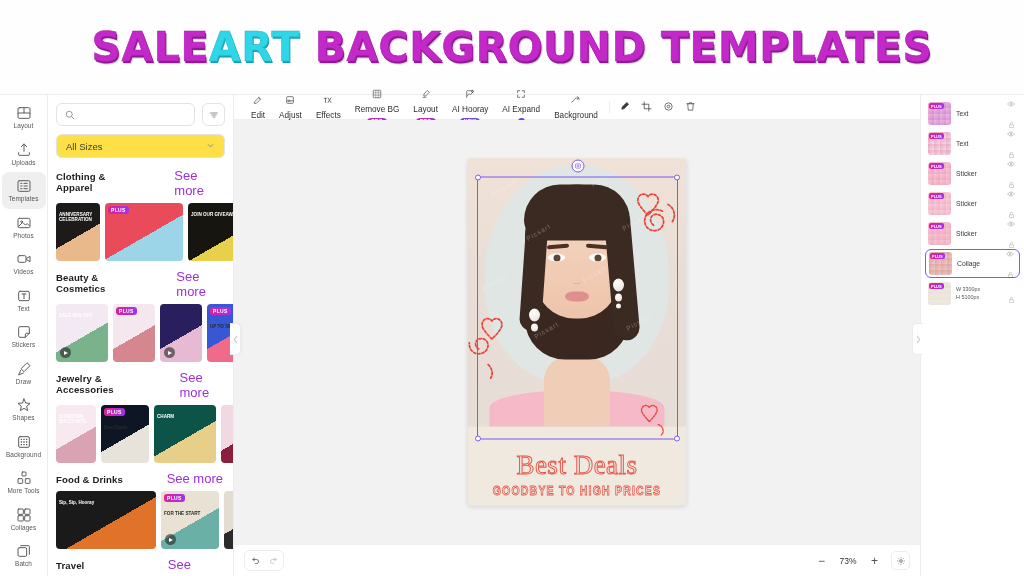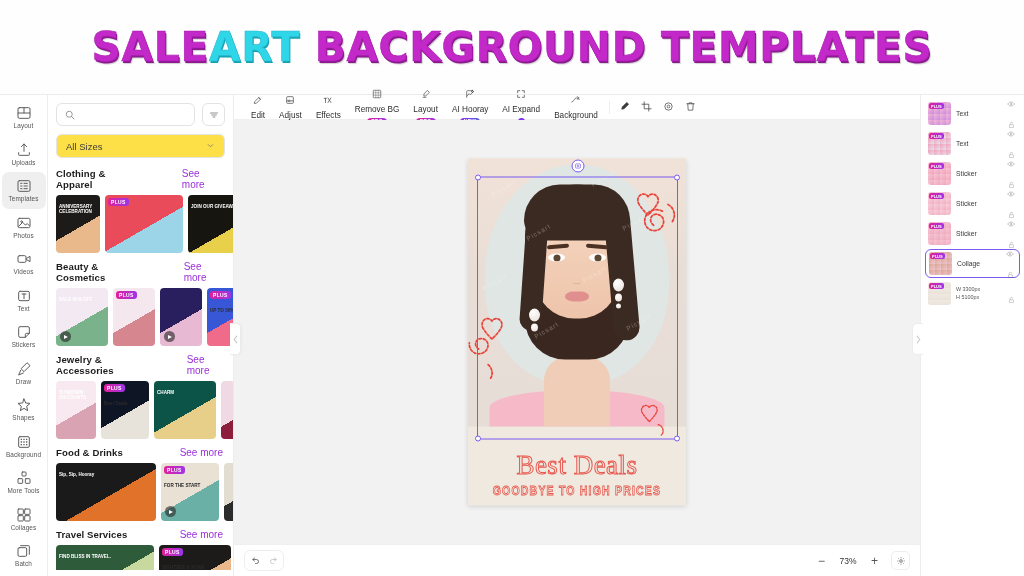--- a/index.html
+++ b/index.html
@@ -64,21 +64,21 @@
   }
   .size-select {
     margin-top: 8px; height: 24px; border:1px solid #e3e3e3; border-radius:6px;
     display:flex; align-items:center; justify-content:space-between; padding: 0 9px;
     font-size: 9.5px; color:#3b3b3b; cursor:pointer; background:#fde047;
   }
   .cats { padding: 6px 0 0 8px; height: 408px; overflow:hidden; }
   .cat { margin-bottom: 8px; }
   .cat-head { display:flex; align-items:baseline; justify-content:space-between; padding-right:10px; margin-bottom:5px; }
   .cat-title { font-size: 9.6px; font-weight:700; color:#1d1d1d; letter-spacing:.1px; }
-  .see-more { font-size: 10px; color:#9b30d9; cursor:pointer;margin-left:42px; }
+  .see-more { font-size: 13px; color:#9b30d9; cursor:pointer;margin-left:42px; }
   .thumbs { display:flex; gap:5px; overflow:hidden; }
   .thumb { height: 58px; border-radius:4px; overflow:hidden; position:relative; flex:none; background:#eee; }
   .badge-plus {
     position:absolute; top:3px; left:3px; font-size:5px; font-weight:700; color:#fff;
     background: linear-gradient(90deg,#e0219a,#a033e8); border-radius:3px; padding:1px 3px; letter-spacing:.3px;
   }
   .play {
     position:absolute; left:4px; bottom:4px; width:11px; height:11px; border-radius:50%;
     background: rgba(40,40,40,.62); display:flex; align-items:center; justify-content:center;
   }

